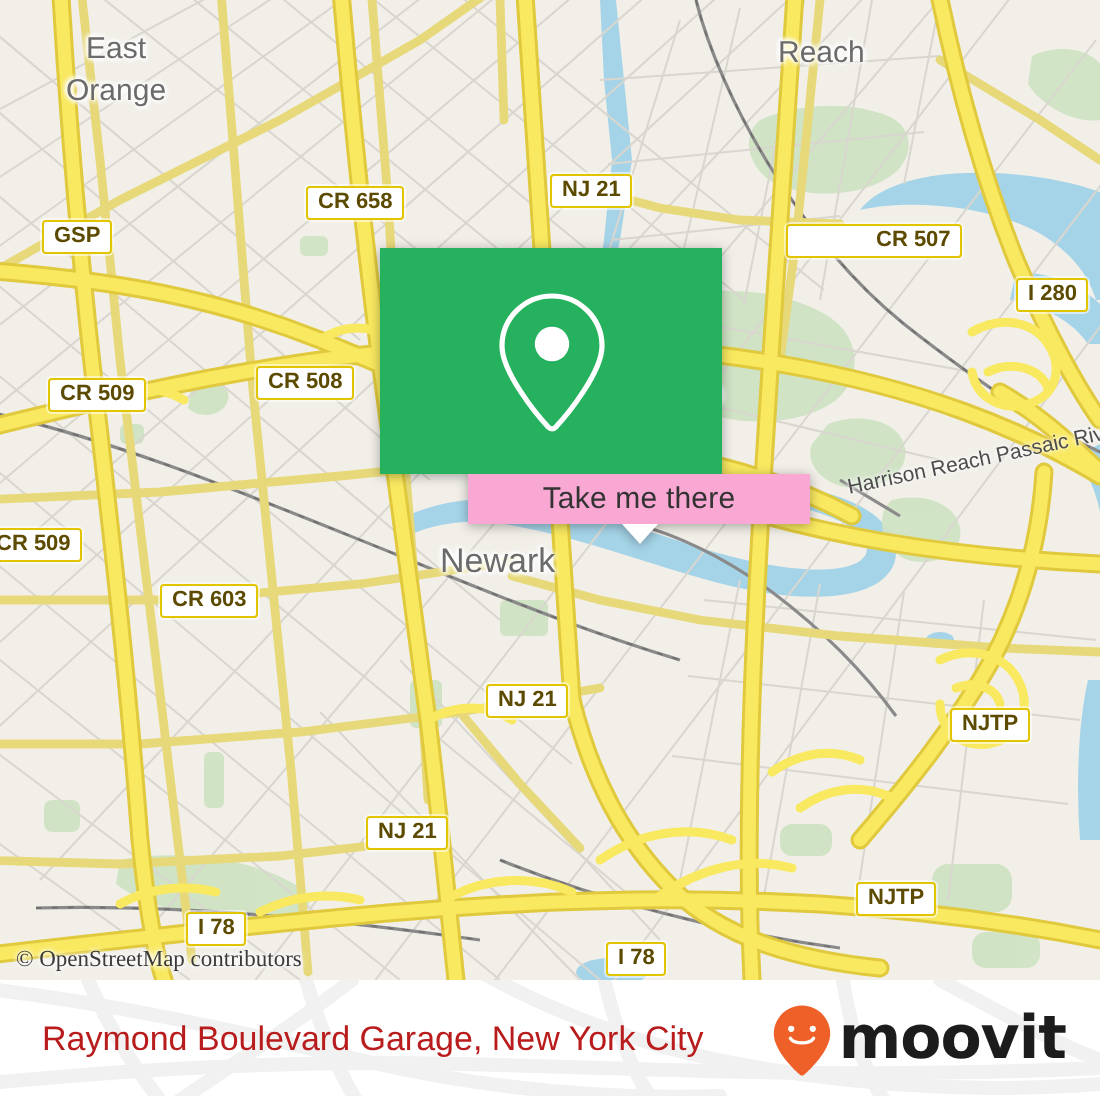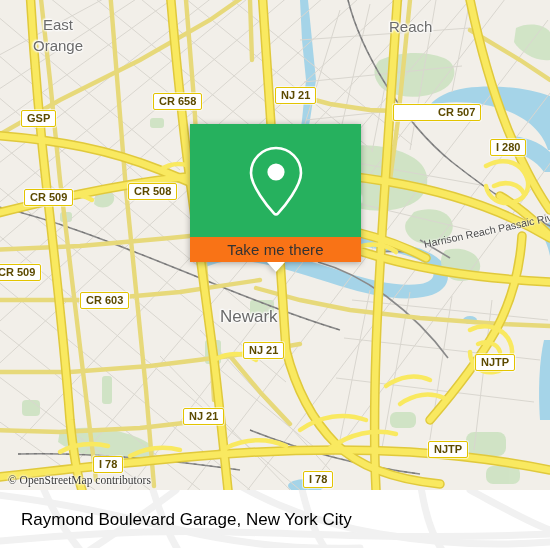--- a/index.html
+++ b/index.html
@@ -50,42 +50,43 @@
   
   #callout{
     position:absolute;left:190px;top:124px;width:171px;
     filter:drop-shadow(0 1px 3px rgba(0,0,0,.33));
   }
   #callout-body{
     background:#26b15e;height:113px;width:100%;
     display:flex;align-items:center;justify-content:center;
   }
   #callout-foot{
-    background:#f97316;height:25px;width:100%;
+    background:#f9a8d4;height:25px;width:100%;
     display:flex;align-items:center;justify-content:center;
     position:relative;
+    margin-left:44px;
   }
   #callout-foot-label{
     font-size:15px;color:#333;letter-spacing:.1px;
   }
   #callout-tail{
     position:absolute;left:50%;top:100%;margin-left:-9px;
     width:0;height:0;border-left:9px solid transparent;
     border-right:9px solid transparent;border-top:10px solid #fff;
   }
 
   
   #footer{
     position:absolute;left:0;top:490px;width:550px;height:60px;
     background:#fff;overflow:hidden;
   }
   #footer-watermark{position:absolute;left:0;top:0;opacity:1;}
   #footer-title{
     position:absolute;left:21px;top:50%;transform:translateY(-50%);
-    font-size:17px;color:#000000;white-space:nowrap;
+    font-size:17px;color:#b91c1c;white-space:nowrap;
   }
   #logo{
     position:absolute;right:17px;top:50%;transform:translateY(-50%);
     display:flex;align-items:center;gap:3px;
   }
   #logo-word{
     font-size:30px;color:#1c1c1c;letter-spacing:-0.5px;line-height:30px;
     font-family:"DejaVu Sans", sans-serif;font-weight:bold;
   }
 </style>
@@ -292,29 +293,29 @@
 
       </g>
     </svg>
 
     <div class="place mid" style="left:33px;top:14px;line-height:21px;text-align:center;">
       <div>East</div>
       <div>Orange</div>
     </div>
     <div class="place mid" style="left:389px;top:18px;">Reach</div>
     <div class="place mid" style="left:345px;top:188px;">on</div>
-    <div class="place big" style="left:220px;top:271px;margin-top:36px;">Newark</div>
+    <div class="place big" style="left:220px;top:271px;">Newark</div>
 
     <div class="river-label" style="left:424px;top:238px;transform:rotate(-12deg);transform-origin:0 50%;">Harrison Reach Passaic River</div>
 
     <div class="shield" style="left:153px;top:93px;">CR 658</div>
     <div class="shield" style="left:275px;top:87px;">NJ 21</div>
-    <div class="shield" style="left:393px;top:104px;padding-left:44px;">CR 507</div>
+    <div class="shield" style="left:393px;top:112px;padding-left:44px;">CR 507</div>
     <div class="shield" style="left:21px;top:110px;">GSP</div>
-    <div class="shield" style="left:490px;top:139px;">I 280</div>
+    <div class="shield" style="left:508px;top:139px;">I 280</div>
     <div class="shield" style="left:128px;top:183px;">CR 508</div>
     <div class="shield" style="left:24px;top:189px;">CR 509</div>
     <div class="shield" style="left:-8px;top:264px;">CR 509</div>
     <div class="shield" style="left:80px;top:292px;">CR 603</div>
     <div class="shield" style="left:243px;top:342px;">NJ 21</div>
     <div class="shield" style="left:475px;top:354px;">NJTP</div>
     <div class="shield" style="left:183px;top:408px;">NJ 21</div>
     <div class="shield" style="left:428px;top:441px;">NJTP</div>
     <div class="shield" style="left:93px;top:456px;">I 78</div>
     <div class="shield" style="left:303px;top:471px;">I 78</div>
@@ -344,15 +345,24 @@
         <path d="M150,-10 C158,18 166,40 178,60"></path>
         <path d="M300,-10 C306,20 314,42 326,60"></path>
         <path d="M420,-10 C424,20 430,42 442,60"></path>
         <path d="M-10,52 C70,44 150,40 230,42 C320,44 420,50 550,44"></path>
         <path d="M230,-10 C270,14 320,34 380,44 C440,54 500,56 550,52"></path>
         <path d="M470,0 C500,16 528,32 550,40"></path>
         <path d="M90,60 C120,40 150,20 176,0"></path>
       </g>
     </svg>
     <div id="footer-title">Raymond Boulevard Garage, New York City</div>
+    <div id="logo">
+      <svg width="30" height="36" viewBox="0 0 30 36">
+        <path d="M15,0.8 C7.2,0.8 0.9,7.1 0.9,14.9 C0.9,23.5 11.6,33.4 14.1,35.5 C14.6,35.9 15.4,35.9 15.9,35.5 C18.4,33.4 29.1,23.5 29.1,14.9 C29.1,7.1 22.8,0.8 15,0.8 Z" fill="#ef5f28"></path>
+        <circle cx="9.6" cy="12.4" r="1.55" fill="#ffffff"></circle>
+        <circle cx="20.4" cy="12.4" r="1.55" fill="#ffffff"></circle>
+        <path d="M9.2,17.2 C11.2,20.2 18.8,20.2 20.8,17.2" fill="none" stroke="#ffffff" stroke-width="1.7" stroke-linecap="round"></path>
+      </svg>
+      <span id="logo-word">moovit</span>
+    </div>
   </div>
 
 </div>
 
 </body></html>

